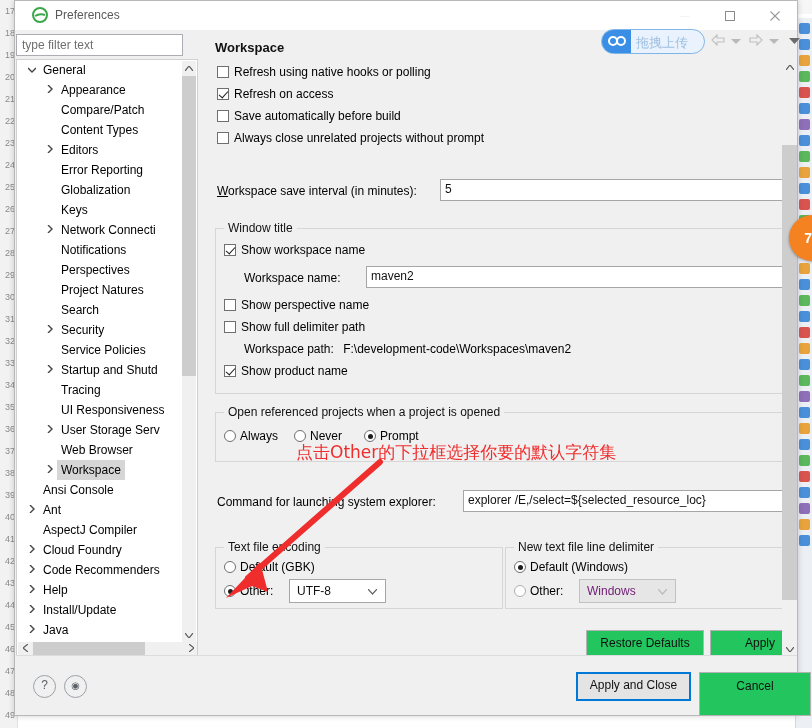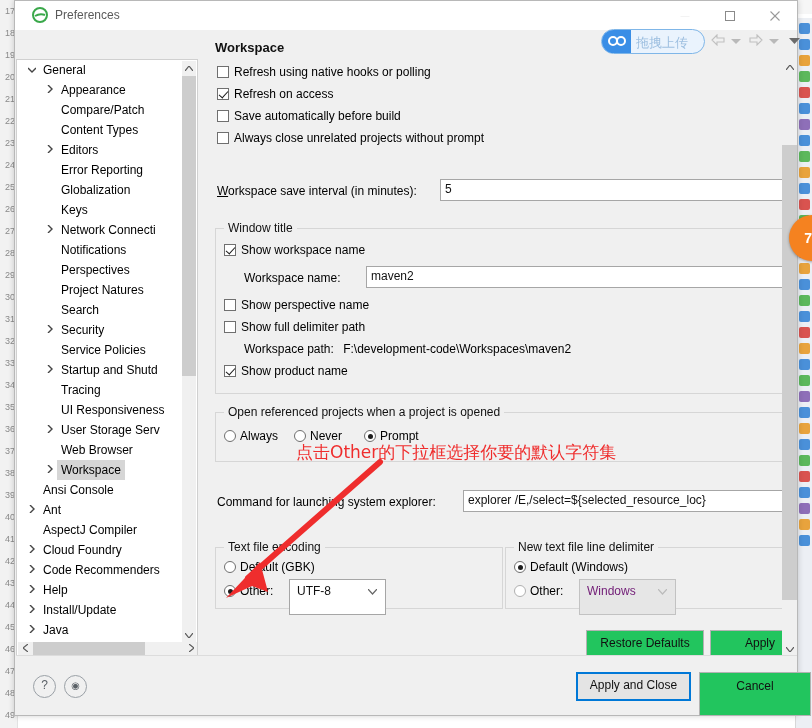--- a/index.html
+++ b/index.html
@@ -113,21 +113,21 @@
   .txt{
     position:absolute;background:#fff;border:1px solid #a6a6a6;box-sizing:border-box;
     font-size:12px;padding:2px 0 0 4px;color:#111;height:22px;
   }
   .group{position:absolute;border:1px solid #d6d6d6;box-sizing:border-box;}
   .group-title{position:absolute;background:#f0f0f0;padding:0 4px;font-size:12px;color:#111;top:-8px;left:8px;}
   .ul{text-decoration:underline;}
 
   .combo{
     position:absolute;background:#fff;border:1px solid #a6a6a6;box-sizing:border-box;
-    height:36px;font-size:12px;padding:4px 0 0 7px;color:#111;
+    height:24px;font-size:12px;padding:4px 0 0 7px;color:#111;
   }
   .combo .caret{position:absolute;right:8px;top:7px;color:#555;font-size:9px;}
   .combo.dis{background:#e6e6e6;border-color:#c2c2c2;color:#701a75;}
   .combo.dis .caret{color:#b5b5b5;}
 
   .btn{
     position:absolute;background:#22c55e;border:1px solid #b3b3b3;box-sizing:border-box;
     font-size:12px;text-align:center;color:#111;height:26px;line-height:24px;
   }
   .btn.primary{background:#e4e4e4;border:2px solid #0078d7;line-height:22px;}
@@ -224,20 +224,23 @@
         </svg>
     </div>
     <div class="winbtn" id="btn-close">
       <svg width="11" height="11">
         <line x1="1" y1="1" x2="10" y2="10" stroke="#9a9a9a" stroke-width="1.1"></line>
         <line x1="10" y1="1" x2="1" y2="10" stroke="#9a9a9a" stroke-width="1.1"></line>
       </svg>
     </div>
   </div>
 
+  <div id="filter-box">
+    <span>type filter text</span>
+  </div>
 
   <div id="tree-wrap">
     <div id="tree">
         <div class="tnode">
           <span class="twist" style="left:8px"><svg width="8" height="6" viewBox="0 0 8 6">
               <path d="M0 1 L4 5 L8 1" fill="none" stroke="#444" stroke-width="1.4"></path>
             </svg></span>
           <span class="tlabel" style="left:26px">General</span>
         </div>
         <div class="tnode">

